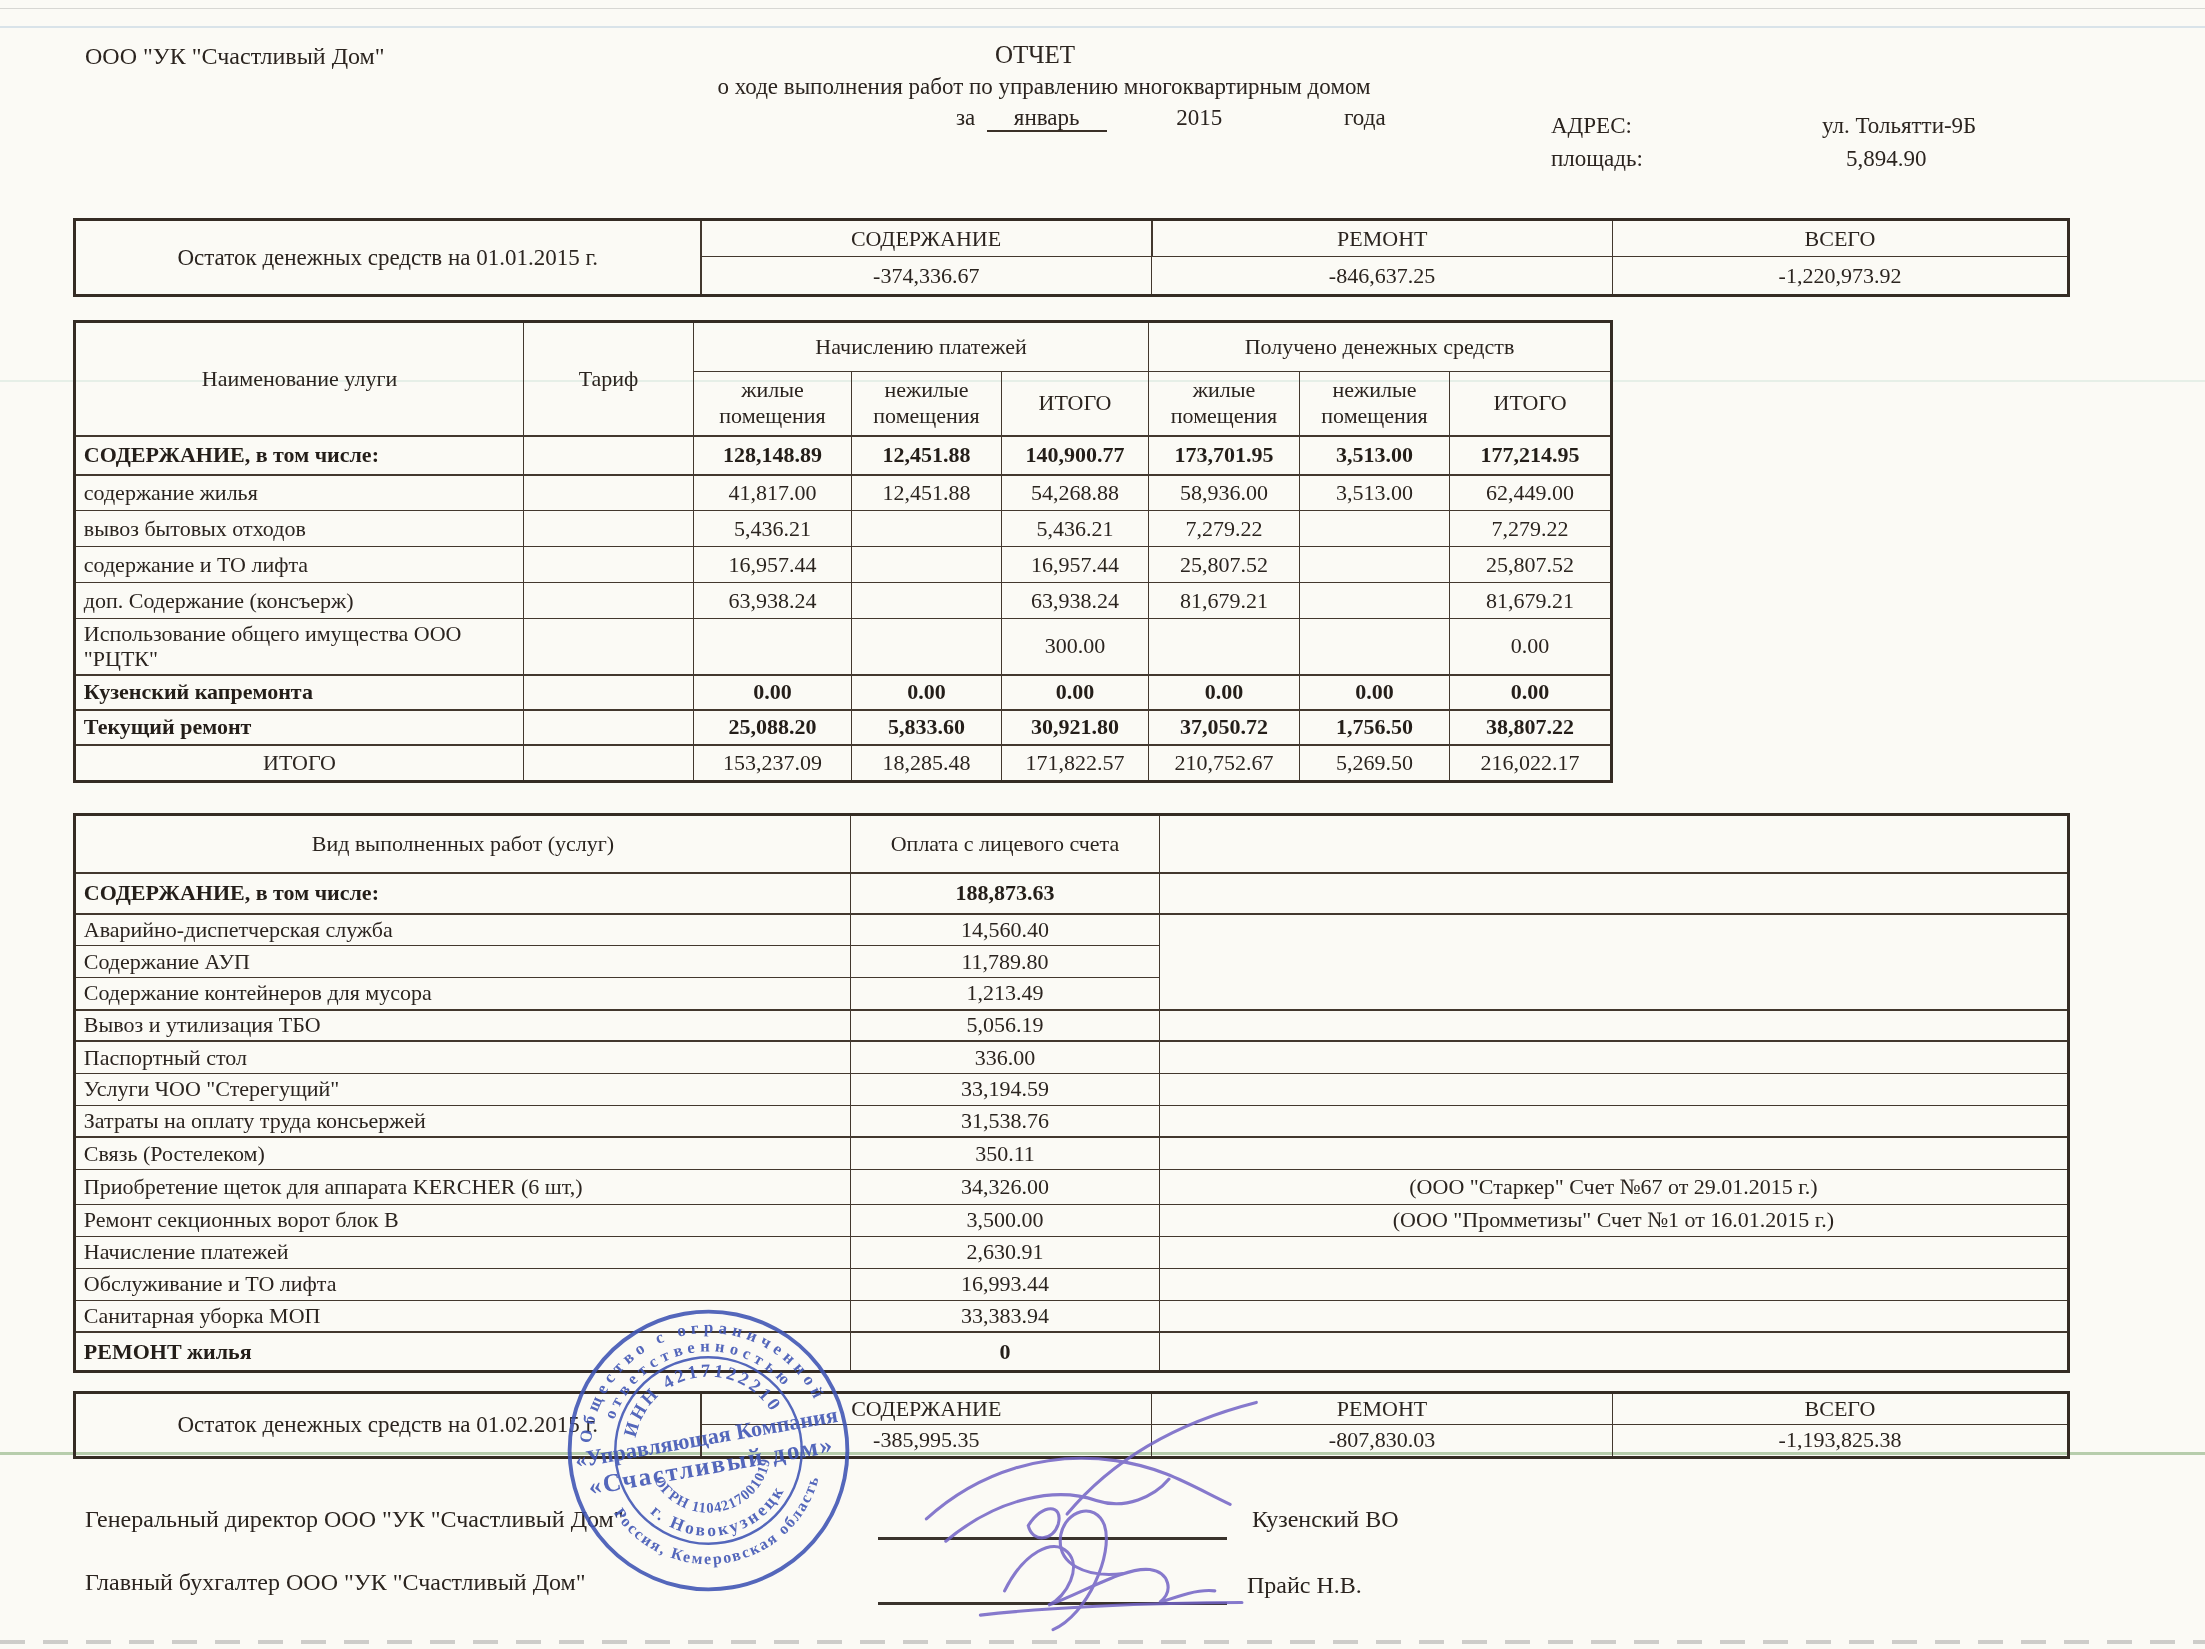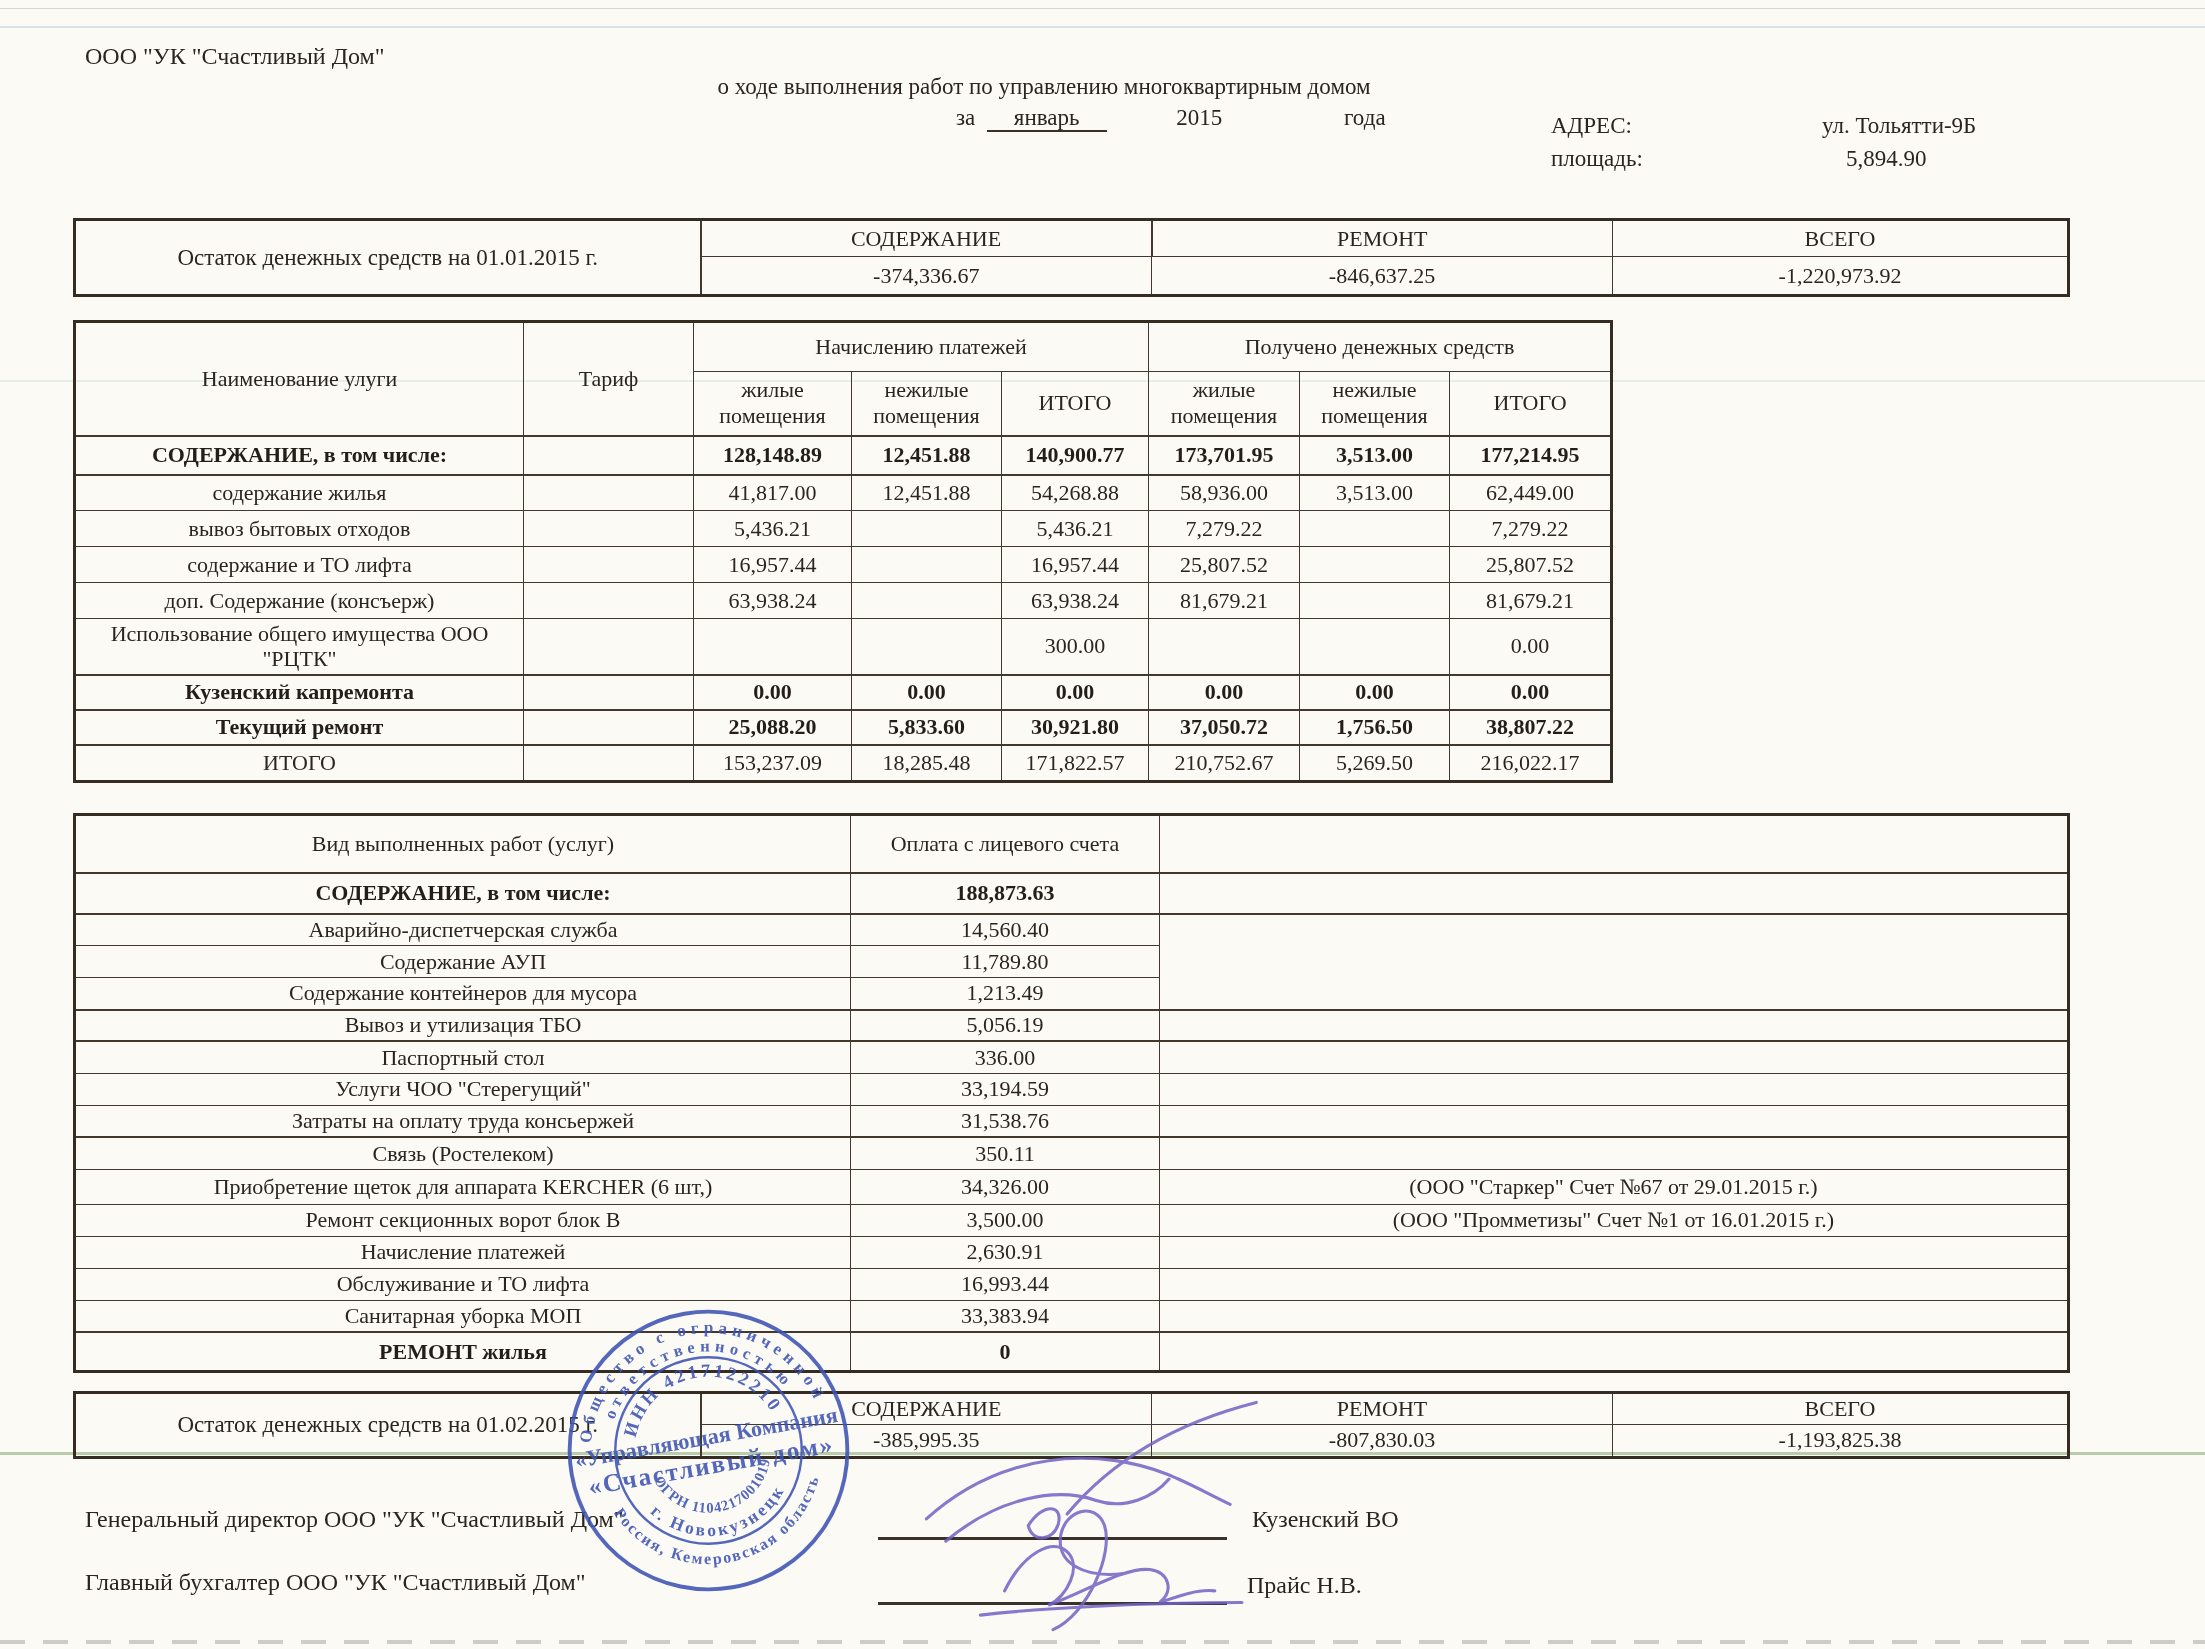--- a/index.html
+++ b/index.html
@@ -10,21 +10,21 @@
     color:#2b241f;
   }
   .artifact{position:absolute;left:0;width:2206px;pointer-events:none;}
   .abs{position:absolute;white-space:nowrap;}
   .txt24{font-size:23px;} .txt25{font-size:24px;} .txt26{font-size:25px;}
   .center{text-align:center;}
   table{position:absolute;border-collapse:collapse;table-layout:fixed;background:transparent;}
   table.doc{border:3.9px solid #352c24;}
   td{border:1.9px solid #43382e;font-size:22px;padding:1.9px 7.8px;vertical-align:middle;overflow:hidden;}
   td.num{text-align:center;padding:1.9px 3.9px;}
-  td.name{text-align:center;margin-top:8px;}
+  td.name{text-align:left;margin-top:8px;}
   td.hdr{text-align:center;}
   tr.bold td{font-weight:bold;color:#241e19;}
   td.nob-r{border-right-width:2.9px;}
   .thick-t td{border-top-width:2.9px;}
   .thick-b td{border-bottom-width:2.9px;}
   td.lab{font-size:23px;text-align:center;}
   .u-month{border-bottom:2.9px solid #3a3027;padding:0 27px;}
   .sigline{position:absolute;height:2.9px;background:#3a332c;}
   svg{position:absolute;}
   .notecell{text-align:center;font-size:22px;}
@@ -34,20 +34,21 @@
 
 <div class="page">
 
   <div class="artifact" style="top:7.8px;height:1px;background:rgba(150,150,150,.35);"></div>
   <div class="artifact" style="top:26px;height:1.9px;background:rgba(130,170,200,.28);"></div>
   <div class="artifact" style="top:380px;height:1.9px;background:rgba(140,190,170,.18);"></div>
   <div class="artifact" style="top:1452px;height:2.9px;background:rgba(100,150,85,.45);"></div>
   <div class="artifact" style="top:1640px;height:3.9px;background:repeating-linear-gradient(90deg,rgba(120,120,120,.35) 0 25px,transparent 25px 43px);"></div>
 
   <div class="abs txt25" style="left:85px;top:43px;">ООО "УК "Счастливый Дом"</div>
+  <div class="abs txt26 center" style="left:0;top:41px;width:2070px;">ОТЧЕТ</div>
   <div class="abs txt24 center" style="left:4px;top:74px;width:2080px;">о ходе выполнения работ по управлению многоквартирным домом</div>
   <div class="abs txt24" style="left:956px;top:105px;">
     <span>за</span>
     <span class="u-month" style="margin-left:5.8px;">январь</span>
     <span style="margin-left:64px;">2015</span>
     <span style="margin-left:116px;">года</span>
   </div>
   <div class="abs txt24" style="left:1551px;top:113px;">АДРЕС:</div>
   <div class="abs txt24" style="left:1822px;top:113px;">ул. Тольятти-9Б</div>
   <div class="abs txt24" style="left:1551px;top:146px;">площадь:</div>

